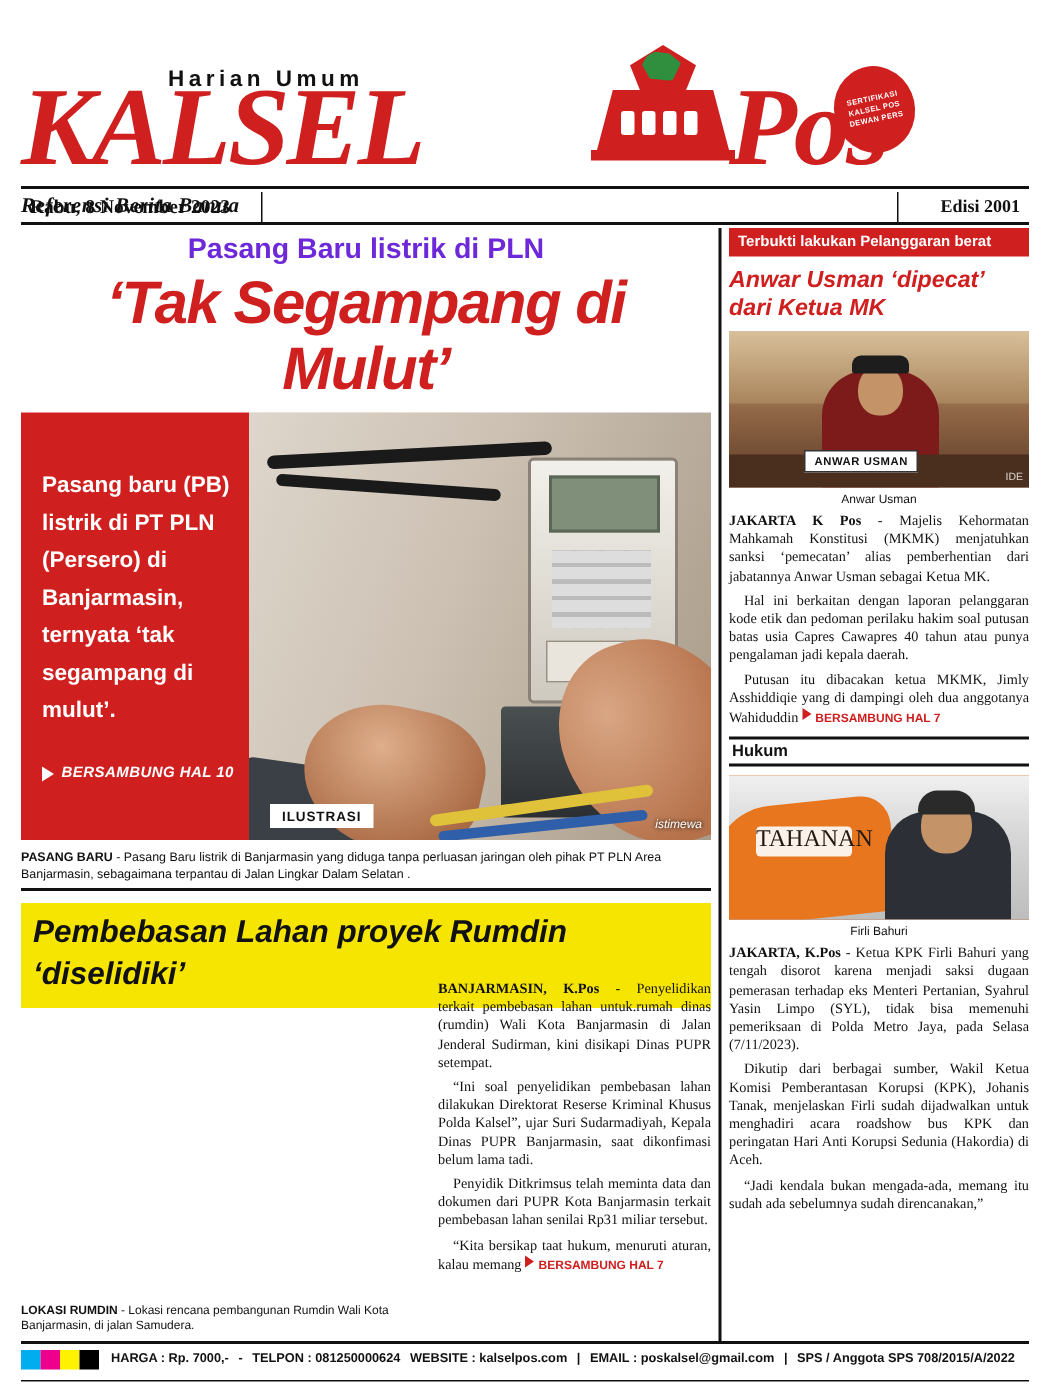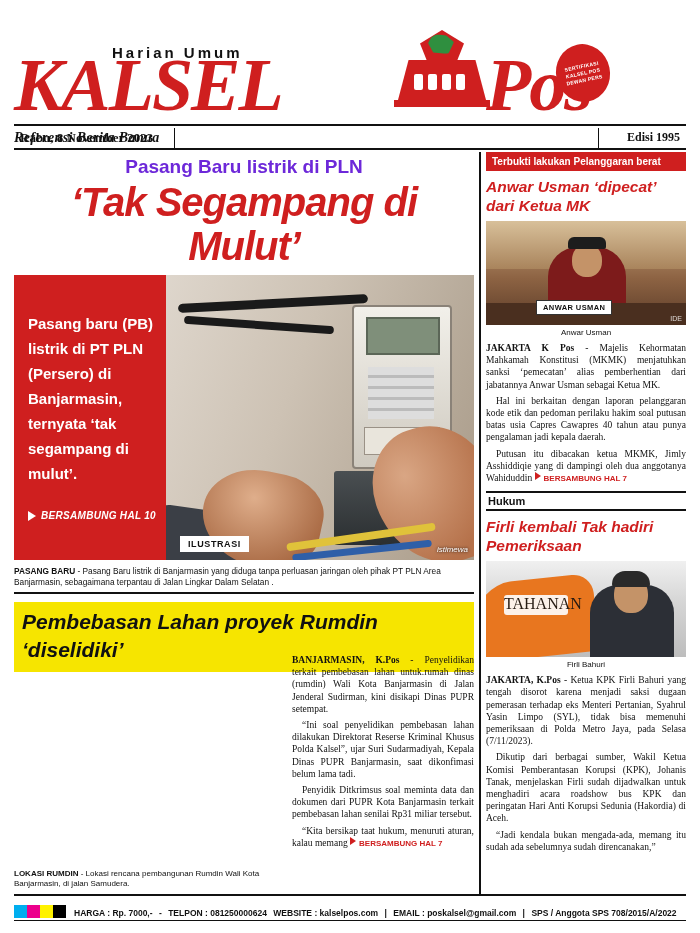--- a/index.html
+++ b/index.html
@@ -260,21 +260,21 @@
   .pf-head{position:absolute;left:128px;top:14px;width:34px;height:38px;background:#c49368;border-radius:50% 50% 45% 45%;}
   .pf-hair{position:absolute;left:126px;top:10px;width:38px;height:16px;background:#2a2a2a;border-radius:18px 18px 4px 4px;}
   .pf-name{
     text-align:center;font-family:"Liberation Sans", sans-serif;font-size:8px;margin:3px 0 5px 0;
   }
 
   
   .footrule{position:absolute;left:14px;top:894px;width:672px;height:2px;background:#111;}
   .footer{
     position:absolute;left:14px;top:900px;width:672px;height:18px;
-    display:flex;align-items:flex-end;
+    display:flex;align-items:flex-start;
     font-family:"Liberation Sans", sans-serif;font-size:8.5px;font-weight:bold;
   }
   .cmyk{display:flex;margin-right:8px;}
   .cmyk i{display:block;width:13px;height:13px;}
   .foot-txt{flex:1;}
   .foot-txt span{margin-right:4px;}
   .footrule2{position:absolute;left:14px;top:920px;width:672px;height:1px;background:#111;}
 </style>
 </head>
 <body>
@@ -298,21 +298,21 @@
 
     <div class="pos">Pos</div>
     <div class="seal">SERTIFIKASI KALSEL POS DEWAN PERS</div>
 
     <div class="mastrule"></div>
     <div class="dateline">
       <div class="vrule" style="left:160px"></div>
       <div class="vrule" style="left:584px"></div>
       <div class="date">Rabu, 8 November 2023</div>
       <div class="tag">Referensi Berita Banua</div>
-      <div class="edisi">Edisi 1995</div>
+      <div class="edisi">Edisi 2001</div>
     </div>
     <div class="mastrule2"></div>
   </div>
 
   <div class="main">
     <div class="kicker">Pasang Baru listrik di PLN</div>
     <div class="headline">‘Tak Segampang di Mulut’</div>
   </div>
 
   <div class="leadwrap">
@@ -352,21 +352,21 @@
   <div class="rumdin-head">Pembebasan Lahan proyek Rumdin  ‘diselidiki’</div>
 
 
   <div class="cap-rumdin">
     <b>LOKASI RUMDIN</b><span> - Lokasi rencana pembangunan Rumdin Wali Kota Banjarmasin, di jalan Samudera.</span>
   </div>
 
   <div class="rumdin-text">
     <p class="first"><b>BANJARMASIN, K.Pos</b> - Penyelidikan terkait pembebasan lahan untuk.rumah dinas (rumdin) Wali Kota Banjarmasin di Jalan Jenderal Sudirman, kini disikapi Dinas PUPR setempat.</p>
     <p>“Ini soal penyelidikan pembebasan lahan dilakukan Direktorat Reserse Kriminal Khusus Polda Kalsel”, ujar Suri Sudarmadiyah, Kepala Dinas PUPR Banjarmasin, saat dikonfimasi belum lama tadi.</p>
-    <p>Penyidik Ditkrimsus soal meminta data dan dokumen dari PUPR Kota Banjarmasin terkait pembebasan lahan senilai Rp31 miliar tersebut.</p>
+    <p>Penyidik Ditkrimsus telah meminta data dan dokumen dari PUPR Kota Banjarmasin terkait pembebasan lahan senilai Rp31 miliar tersebut.</p>
     <p>“Kita bersikap taat hukum, menuruti aturan, kalau memang <span class="cont-inline"><span class="tri-red"></span><span>BERSAMBUNG HAL 7</span></span></p>
   </div>
 
   <div class="vdiv"></div>
   <div class="sidebar">
 
     <div class="sb-kicker">Terbukti lakukan Pelanggaran berat</div>
     <div class="sb-head">Anwar Usman ‘dipecat’ dari Ketua MK</div>
 
     <div class="photo-anwar">
@@ -381,21 +381,20 @@
     </div>
     <div class="sb-cap">Anwar Usman</div>
 
     <div class="sb-body">
       <p class="first"><b>JAKARTA K Pos</b> - Majelis Kehormatan Mahkamah Konstitusi (MKMK) menjatuhkan sanksi ‘pemecatan’ alias pemberhentian dari jabatannya Anwar Usman sebagai Ketua MK.</p>
       <p>Hal ini berkaitan dengan laporan pelanggaran kode etik dan pedoman perilaku hakim soal putusan batas usia Capres Cawapres 40 tahun atau punya pengalaman jadi kepala daerah.</p>
       <p>Putusan itu dibacakan ketua MKMK, Jimly Asshiddiqie yang di dampingi oleh dua anggotanya Wahiduddin <span class="cont-inline"><span class="tri-red"></span><span>BERSAMBUNG HAL 7</span></span></p>
     </div>
 
     <div class="sb-rubrik">Hukum</div>
-    <div class="sb-head" style="margin-top:6px">Firli kembali Tak hadiri Pemeriksaan</div>
 
     <div class="photo-firli">
       <div class="pf-bg"></div>
       <div class="pf-orange"></div>
       <div class="pf-tahanan">TAHANAN</div>
       <div class="pf-person"></div>
       <div class="pf-head"></div>
       <div class="pf-hair"></div>
     </div>
     <div class="pf-name">Firli Bahuri</div>

